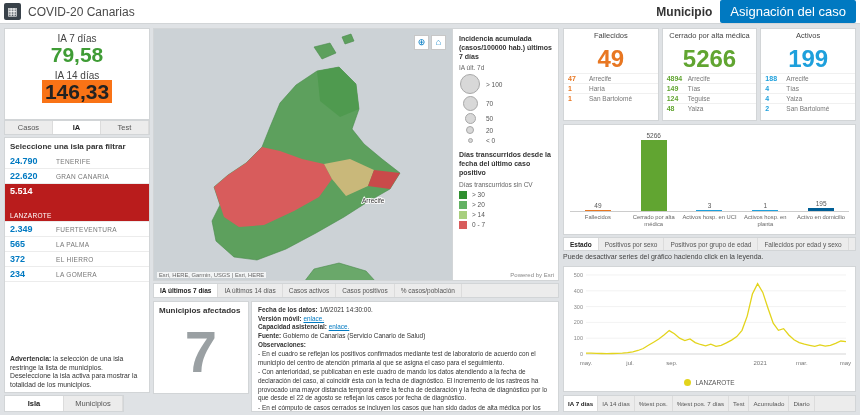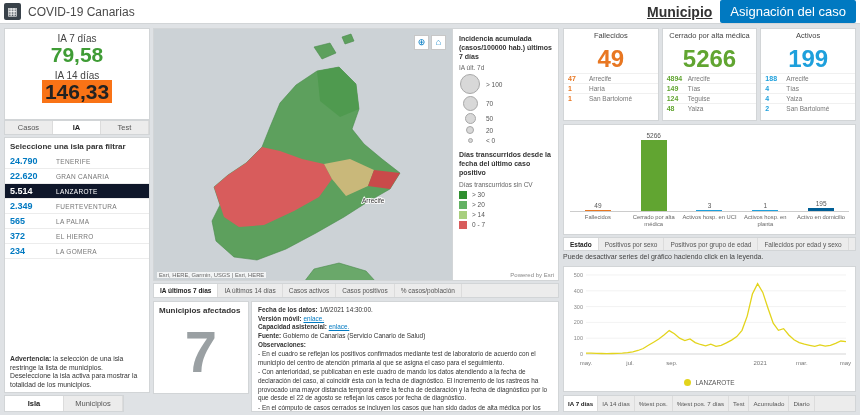--- a/index.html
+++ b/index.html
@@ -5,42 +5,42 @@
   *{margin:0;padding:0;box-sizing:border-box;}
   html,body{background:#dfe2e5;}
   body{font-family:"Liberation Sans","DejaVu Sans",sans-serif;}
   #root{position:relative;width:860px;height:415px;overflow:hidden;background:#dfe2e5;}
 
   
   #header{position:absolute;left:0;top:0;width:860px;height:24px;background:#fff;border-bottom:1px solid #d2d5d7;display:flex;align-items:center;padding:0 4px;}
   .hdr-icon{width:17px;height:17px;background:#39424a;color:#fff;font-size:11px;display:flex;align-items:center;justify-content:center;border-radius:2px;margin-right:7px;}
   .hdr-title{font-size:12px;color:#4a4a4a;}
   .hdr-right{margin-left:auto;display:flex;align-items:center;gap:8px;}
-  .hdr-muni{font-size:14px;font-weight:bold;color:#333;text-decoration:underline;}
+  .hdr-muni{font-size:12px;font-weight:bold;color:#333;}
   .hdr-btn{background:#0079c1;color:#fff;font-size:13px;border:none;padding:4px 10px;border-radius:2px;cursor:pointer;font-family:inherit;}
 
   .panel{position:absolute;background:#fff;border:1px solid #d2d5d7;overflow:hidden;}
   .tabbar{position:absolute;display:flex;background:#ececec;border:1px solid #d2d5d7;overflow:hidden;}
   .tab{font-size:6.5px;color:#555;padding:2px 6px;border-right:1px solid #dcdcdc;background:#ececec;white-space:nowrap;display:flex;align-items:center;cursor:pointer;}
   .tab.active{background:#fff;color:#222;font-weight:bold;}
   .eq .tab{flex:1;justify-content:center;font-size:7.5px;}
 
   
   #panel-ia{left:4px;top:28px;width:146px;height:92px;}
   .ia-label{font-size:10px;color:#444;text-align:center;margin-top:4px;}
   .ia-value{font-size:21px;font-weight:bold;color:#222;text-align:center;line-height:1.05;}
   .green{color:#3f9c35;}
   .hl{background:#f97316;padding:0 3px;}
   #left-tabs{left:4px;top:120px;width:146px;height:15px;}
   #panel-islands{left:4px;top:137px;width:146px;height:256px;}
   .filter-title{font-size:8px;font-weight:bold;color:#333;padding:4px 5px 3px;}
   .island-row{display:flex;align-items:baseline;gap:16px;padding:2px 5px;border-bottom:1px solid #ececec;cursor:pointer;}
   .island-num{font-size:9px;font-weight:bold;color:#0079c1;min-width:30px;}
   .island-name{font-size:6.5px;color:#777;letter-spacing:.3px;}
-  .island-row.selected{background:#0f172a;}
+  .island-row.selected{background:#b91c1c;flex-direction:column;}
   .island-row.selected .island-num,.island-row.selected .island-name{color:#fff;}
   .warning{position:absolute;bottom:3px;left:5px;right:5px;font-size:6.8px;color:#333;line-height:1.25;}
   #left-bottom-tabs{left:4px;top:395px;width:120px;height:17px;}
 
   
   #panel-map{left:153px;top:28px;width:406px;height:253px;}
   #map-controls{position:absolute;top:6px;right:112px;display:flex;gap:2px;}
   #map-controls button{width:15px;height:15px;background:#fff;border:1px solid #c7c7c7;color:#0079c1;font-size:9px;line-height:1;padding:0;cursor:pointer;}
   .map-attribution{position:absolute;left:3px;bottom:2px;font-size:5.8px;color:#666;background:rgba(255,255,255,.75);padding:0 2px;}
   .legend{position:absolute;top:0;right:0;bottom:0;width:106px;background:#fff;border-left:1px solid #d2d5d7;padding:6px;}
@@ -89,21 +89,21 @@
   #bottom-tabs{left:563px;top:395px;width:293px;height:17px;}
   #bottom-tabs .tab{font-size:6.2px;padding:2px 4px;}
 </style>
 </head>
 <body>
 
 <div id="root">
 
   <div id="header">
     <span class="hdr-icon">▦</span>
-    <span class="hdr-title">COVID-19 Canarias</span>
+    <span class="hdr-title">COVID-20 Canarias</span>
     <span class="hdr-right">
       <span class="hdr-muni">Municipio</span>
       <button class="hdr-btn">Asignación del caso</button>
     </span>
   </div>
 
   <div class="panel" id="panel-ia">
     <div class="ia-label">IA 7 días</div>
     <div class="ia-value green">79,58</div>
     <div class="ia-label">IA 14 días</div>

